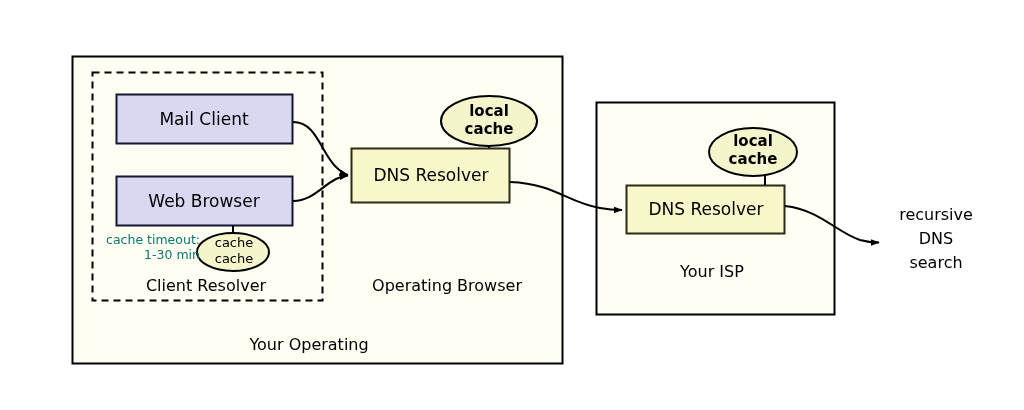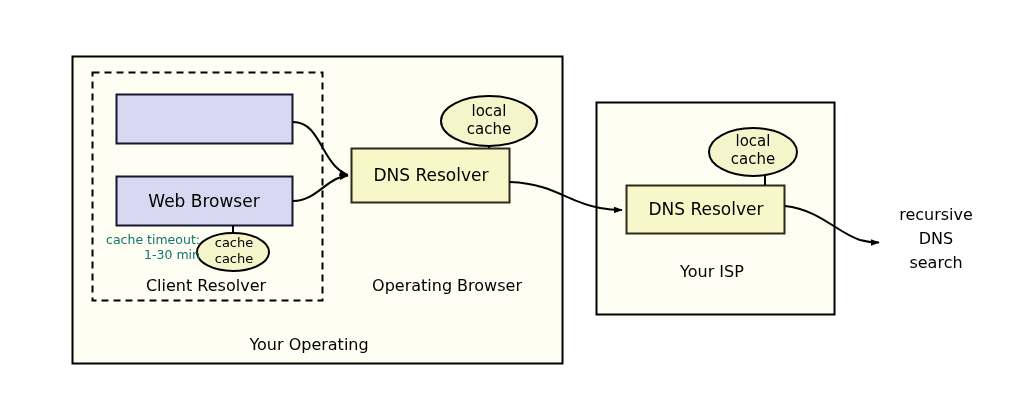--- a/index.html
+++ b/index.html
@@ -35,21 +35,21 @@
   .lbl-center {
     text-align: center;
     transform: translateX(-50%);
   }
   .lbl-right {
     text-align: right;
     transform: translateX(-100%);
   }
   .t-box      { font-size: 17px; }
   .t-zone     { font-size: 16px; }
-  .t-ellipse  { font-size: 15px; }
+  .t-ellipse  { font-size: 15px; font-weight: bold; }
   .t-mini     { font-size: 13px; }
   .t-timeout  { font-size: 12.5px; color: #0f766e; }
   .t-rec      { font-size: 16px; }
 </style>
 </head>
 <body>
 
 <div id="diagram-root">
 
   <svg class="layer" viewBox="0 0 1024 410" xmlns="http://www.w3.org/2000/svg">
@@ -87,20 +87,21 @@
 
     <path d="M293,122 C316,122 320,150 335,166 C340,171 344,174 348,175" fill="none" stroke="#000000" stroke-width="2" marker-end="url(#arrowhead)"></path>
 
     <path d="M293,201 C312,201 322,186 336,179 C340,177 344,176 348,175.5" fill="none" stroke="#000000" stroke-width="2" marker-end="url(#arrowhead)"></path>
 
     <path d="M510,182 C556,184 566,202 600,208 C608,209.5 615,210 622,210" fill="none" stroke="#000000" stroke-width="2" marker-end="url(#arrowhead)"></path>
 
     <path d="M785,206 C820,210 836,232 860,240 C867,242 873,242.5 879,242.5" fill="none" stroke="#000000" stroke-width="2" marker-end="url(#arrowhead)"></path>
   </svg>
 
+  <div class="lbl lbl-center t-box" style="left:204px; top:110px;">Mail Client</div>
 
   <div class="lbl lbl-center t-box" style="left:204px; top:192px;">Web Browser</div>
 
   <div class="lbl lbl-right t-timeout" style="left:200px; top:233px;">cache timeout:</div>
   <div class="lbl lbl-right t-timeout" style="left:200px; top:248px;">1-30 min</div>
 
   <div class="lbl lbl-center t-mini" style="left:234px; top:236px;">cache</div>
   <div class="lbl lbl-center t-mini" style="left:234px; top:252px;">cache</div>
 
   <div class="lbl lbl-center t-zone" style="left:206px; top:277px;">Client Resolver</div>

